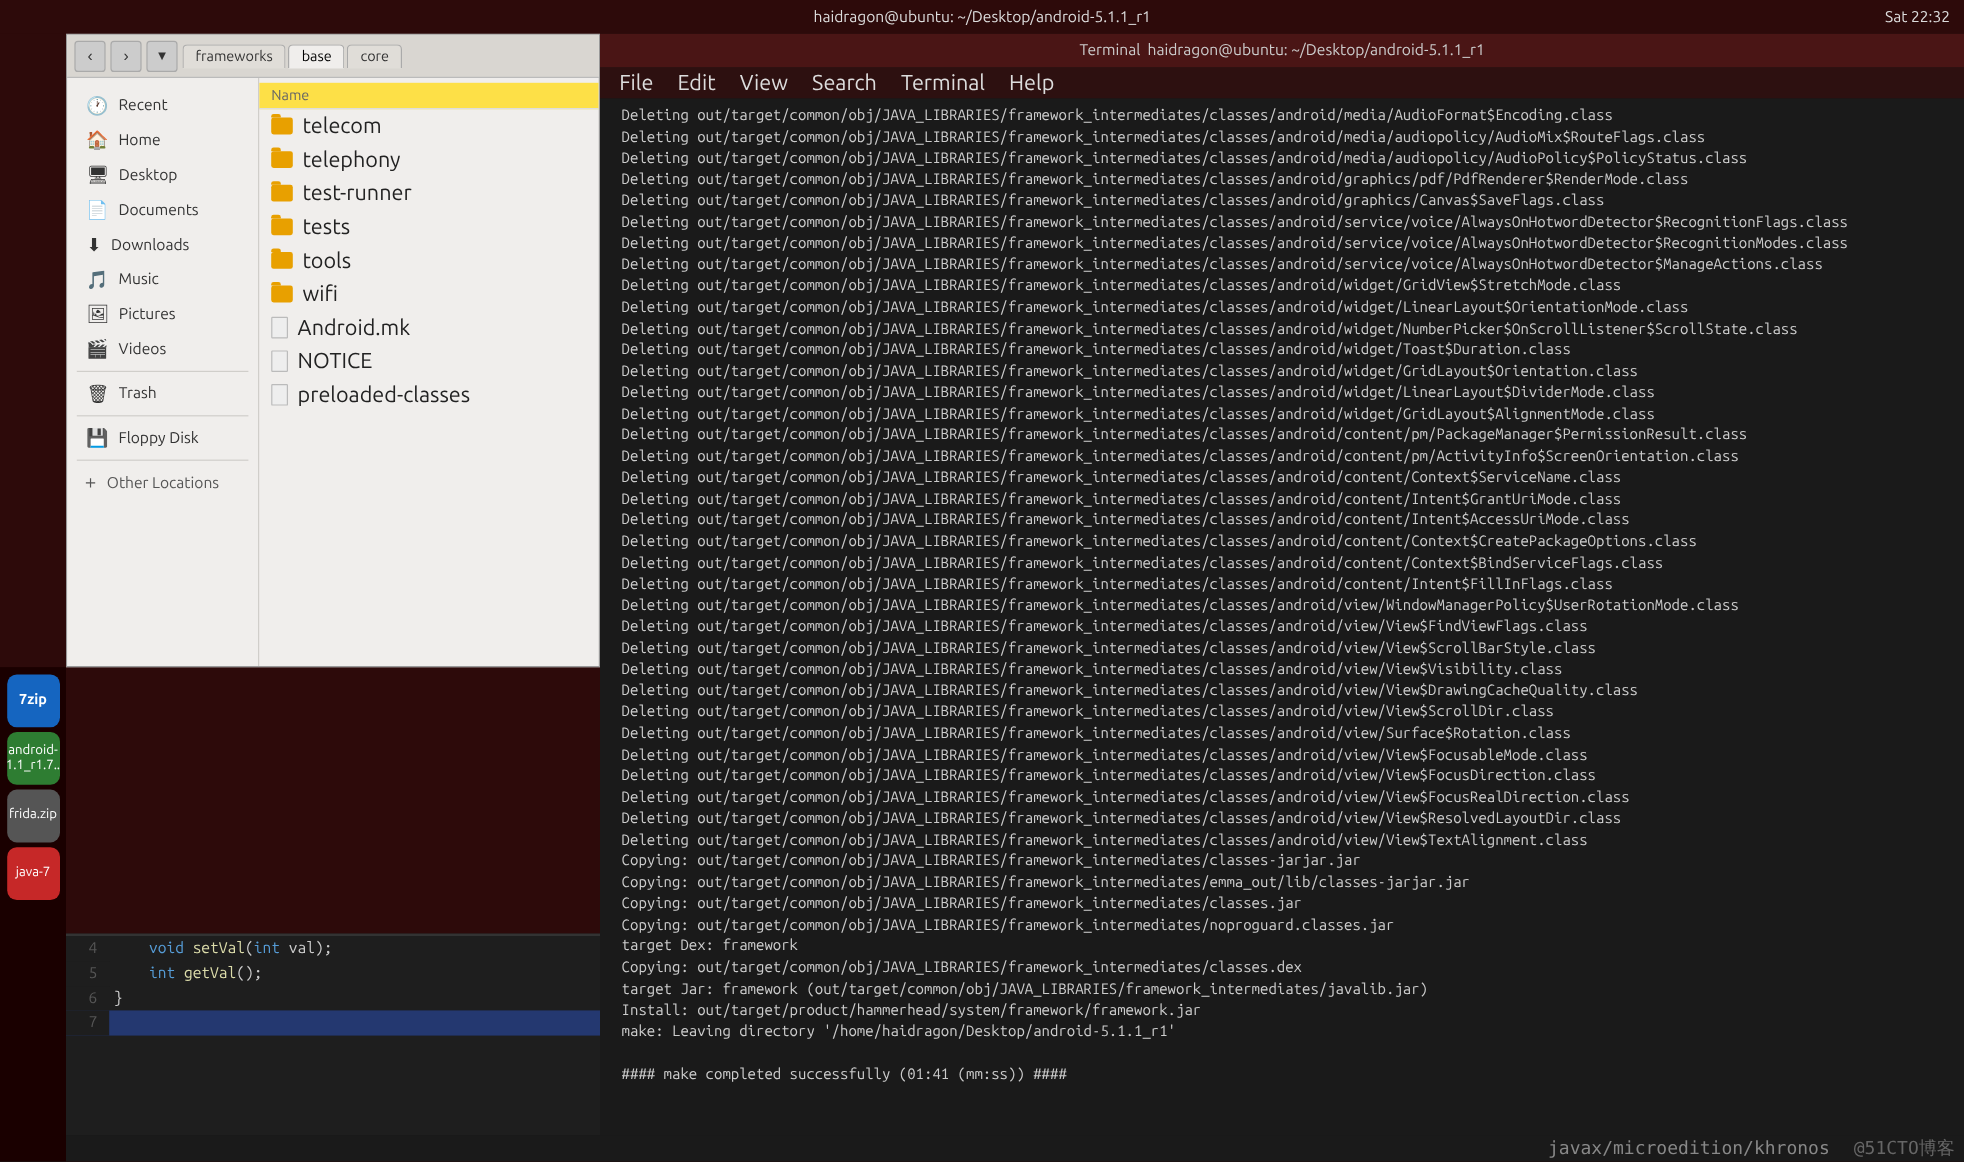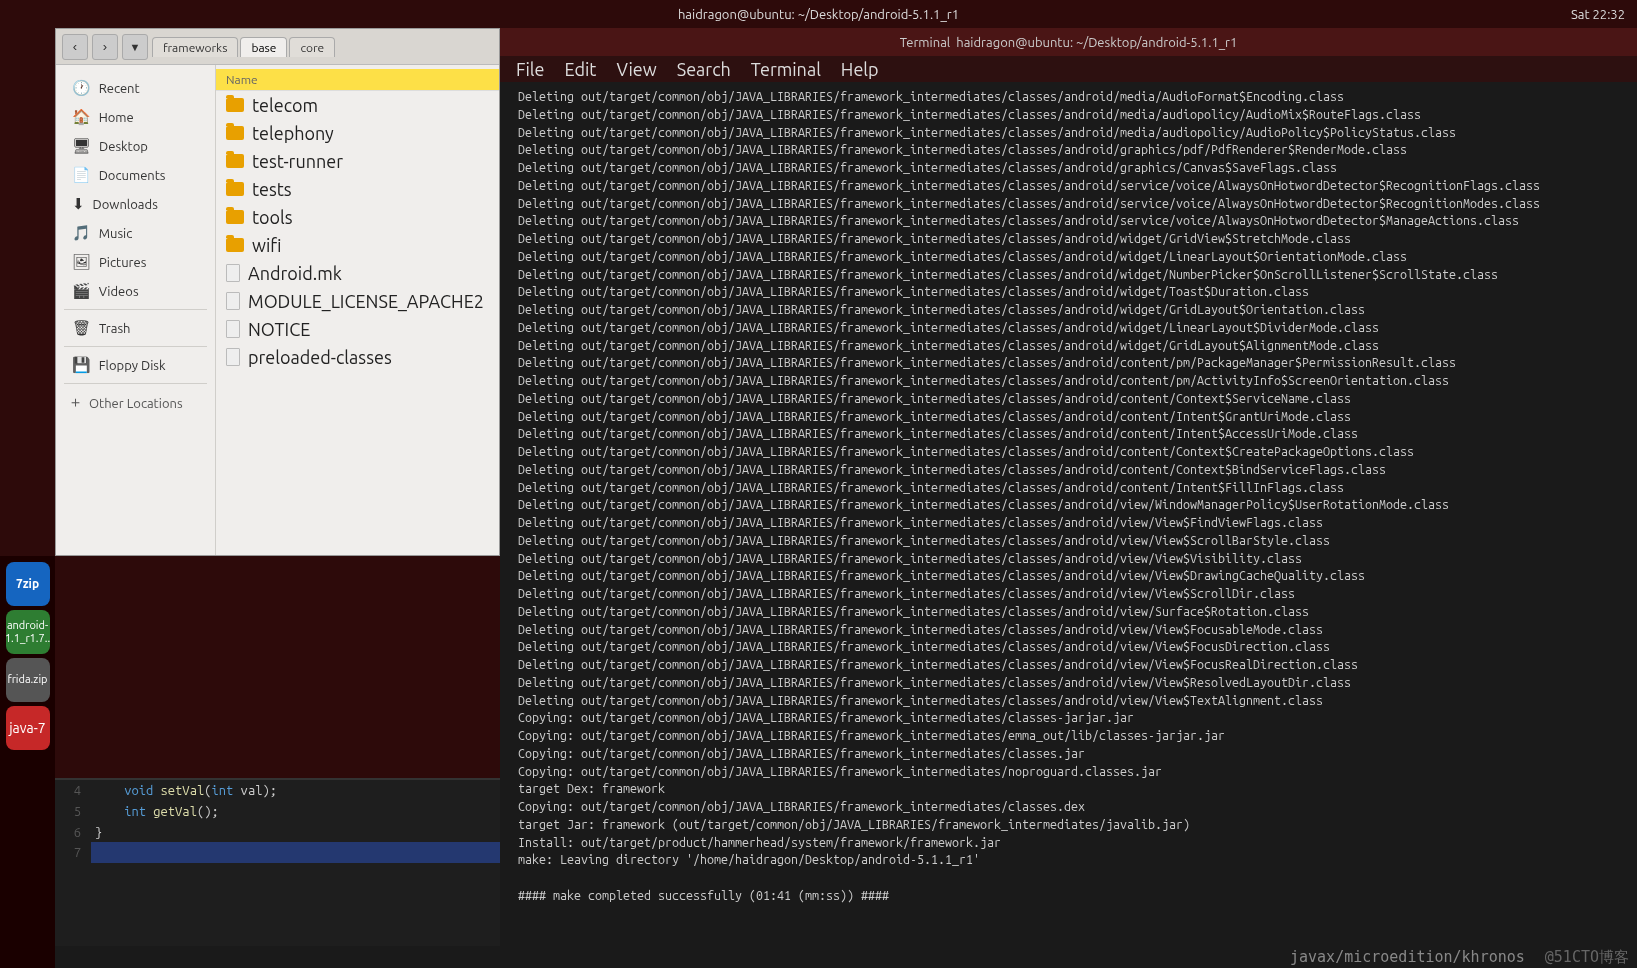--- a/index.html
+++ b/index.html
@@ -442,24 +442,20 @@
       <div class="fm-file-item">
         <span class="folder-icon"></span>
         <span>wifi</span>
       </div>
       <div class="fm-file-item">
         <span class="file-icon-doc"></span>
         <span>Android.mk</span>
       </div>
       <div class="fm-file-item">
         <span class="file-icon-doc"></span>
-        <span>MODULE_LICENSE_APACHE2</span>
-      </div>
-      <div class="fm-file-item">
-        <span class="file-icon-doc"></span>
         <span>NOTICE</span>
       </div>
       <div class="fm-file-item">
         <span class="file-icon-doc"></span>
         <span>preloaded-classes</span>
       </div>
     </div>
   </div>
 </div>
 
@@ -489,21 +485,21 @@
 <div style="position:absolute; top:556px; left:0; width:55px; bottom:0; background:#1a0000; display:flex; flex-direction:column; align-items:center; padding:6px 0; gap:4px; z-index:5;">
   <div class="dock-app" style="background:#1565c0; font-size:12px; font-weight:bold;text-align:center;">
     <span>7zip</span>
   </div>
   <div class="dock-app" style="background:#2e7d32; font-size:11px;">
     <span>android-<br>1.1_r1.7..</span>
   </div>
   <div class="dock-app" style="background:#555; font-size:11px;">
     <span>frida.zip</span>
   </div>
-  <div class="dock-app" style="background:#c62828; font-size:14px;">
+  <div class="dock-app" style="background:#c62828; font-size:11px;">
     <span>java-7</span>
   </div>
 </div>
 
 <div class="terminal-window">
 
   <div class="terminal-titlebar">
     <span style="color:#ccc; font-size:13px; font-family:Ubuntu,sans-serif;">Terminal</span>
     <span style="color:#ccc; font-size:13px; font-family:Ubuntu,sans-serif; margin-left:6px;">haidragon@ubuntu: ~/Desktop/android-5.1.1_r1</span>
   </div>

